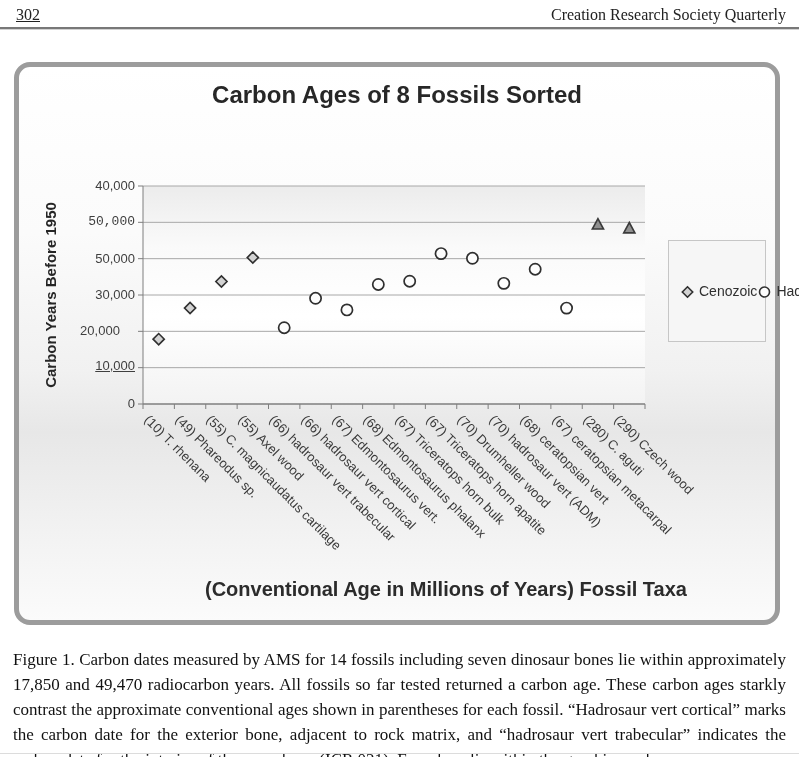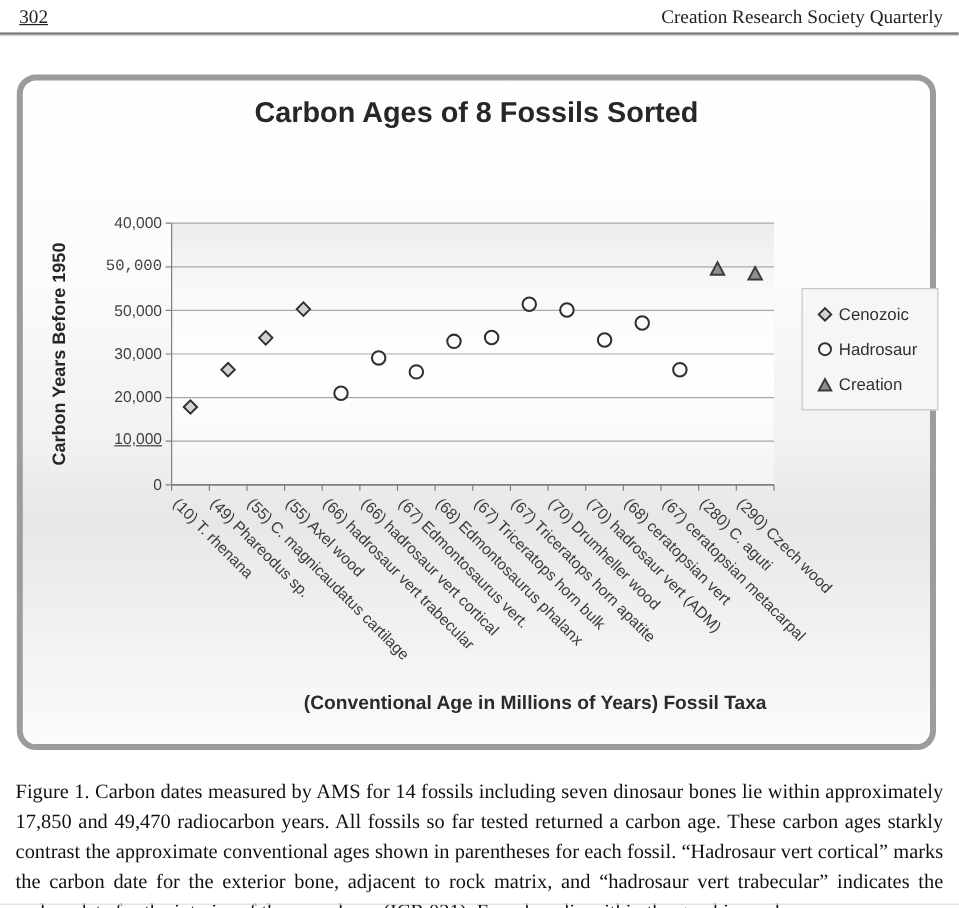--- a/index.html
+++ b/index.html
@@ -16,30 +16,30 @@
   
   .figure-panel{position:absolute;left:14px;top:62px;width:756px;height:553px;
                 border:5px solid #9c9c9c;border-radius:16px;
                 background:linear-gradient(180deg,#ffffff 0%,#fbfbfb 30%,#f1f1f1 55%,
                            #e7e7e7 66%,#f2f2f2 84%,#fbfbfb 100%);}
   .chart-title{position:absolute;left:0;top:12px;width:756px;text-align:center;
                font-weight:bold;font-size:24px;line-height:32px;color:#272727;}
   .y-axis-title{position:absolute;left:31px;top:228px;transform:translate(-50%,-50%) rotate(-90deg);
                 white-space:nowrap;font-weight:bold;font-size:15px;color:#262626;}
   .x-axis-title{position:absolute;left:99px;top:511px;width:656px;text-align:center;
-                font-weight:bold;font-size:16px;color:#2b2b2b;}
+                font-weight:bold;font-size:20px;color:#2b2b2b;}
   .y-tick-label{position:absolute;width:70px;text-align:right;font-size:13px;
                 color:#3f3f3f;height:16px;line-height:16px;}
   .x-tick-label{position:absolute;white-space:nowrap;font-size:13px;color:#3a3a3a;
                 transform:rotate(45deg);transform-origin:top left;}
   .chart-canvas{position:absolute;left:0;top:0;}
   
-  .legend-box{position:absolute;left:649px;top:173px;width:114px;height:102px;
+  .legend-box{position:absolute;left:649px;top:173px;width:98px;height:102px;
               background:#f6f6f6;border:1px solid #c6c6c6;box-sizing:border-box;
-              display:flex;flex-direction:column;justify-content:space-around;
+              display:flex;flex-direction:row;justify-content:space-around;
               padding:6px 16px 6px 11px;}
   .legend-entry{display:flex;align-items:center;gap:4px;}
   .legend-label{font-size:14px;color:#303030;}
   
   .caption{position:absolute;left:13px;top:647px;width:773px;
            font-family:"Liberation Serif",serif;font-size:17px;line-height:25px;
            text-align:justify;color:#111;}
   .bottom-rule{position:absolute;left:0;top:753px;width:799px;border-top:1px solid #dcdcdc;}
 </style>
 </head>
@@ -114,21 +114,21 @@
       <circle cx="484.8125" cy="216.37333333333333" r="5.6" fill="#fdfdfd" stroke="#2f2f2f" stroke-width="1.7"></circle>
       <circle cx="516.1875" cy="202.20333333333335" r="5.6" fill="#fdfdfd" stroke="#2f2f2f" stroke-width="1.7"></circle>
       <circle cx="547.5625" cy="241.08" r="5.6" fill="#fdfdfd" stroke="#2f2f2f" stroke-width="1.7"></circle>
       <path d="M 573.3375 162.019 L 584.5375 162.019 L 578.9375 151.65900000000002 Z" fill="#8f8f8f" stroke="#3a3a3a" stroke-width="1.6"></path>
       <path d="M 604.7125 165.90666666666667 L 615.9125 165.90666666666667 L 610.3125 155.54666666666668 Z" fill="#8f8f8f" stroke="#3a3a3a" stroke-width="1.6"></path>
     </svg>
 
   <div id="y-labels">
       <div class="y-tick-label" style="left: 46px; top: 329px;">0</div>
       <div class="y-tick-label" style="left: 46px; top: 291px; text-decoration: underline;">10,000</div>
-      <div class="y-tick-label" style="left: 46px; top: 256.333px;">20,000</div>
+      <div class="y-tick-label" style="left: 46px; top: 256.333px; text-align: center;">20,000</div>
       <div class="y-tick-label" style="left: 46px; top: 220px;">30,000</div>
       <div class="y-tick-label" style="left: 46px; top: 183.667px;">50,000</div>
       <div class="y-tick-label" style="left: 46px; top: 147.333px; font-family: Liberation Mono, monospace;">50,000</div>
       <div class="y-tick-label" style="left: 46px; top: 111px;">40,000</div>
     </div>
   <div id="x-labels">
       <div class="x-tick-label" style="left: 132.688px; top: 345px;">(10) T. rhenana</div>
       <div class="x-tick-label" style="left: 164.062px; top: 345px;">(49) Phareodus sp.</div>
       <div class="x-tick-label" style="left: 195.438px; top: 345px;">(55) C. magnicaudatus cartilage</div>
       <div class="x-tick-label" style="left: 226.812px; top: 345px;">(55) Axel wood</div>

